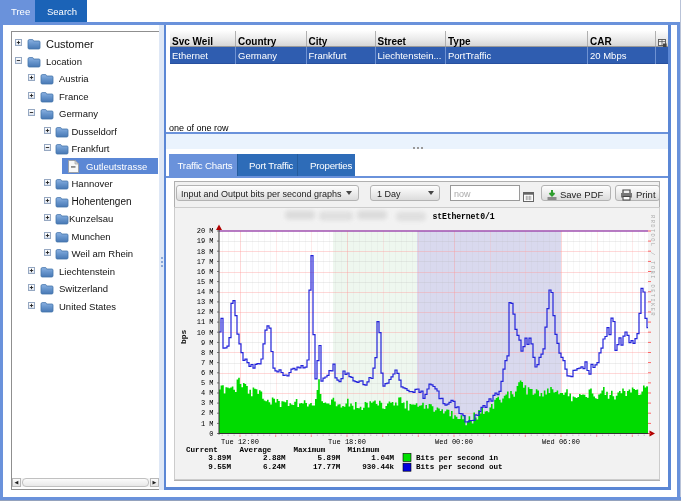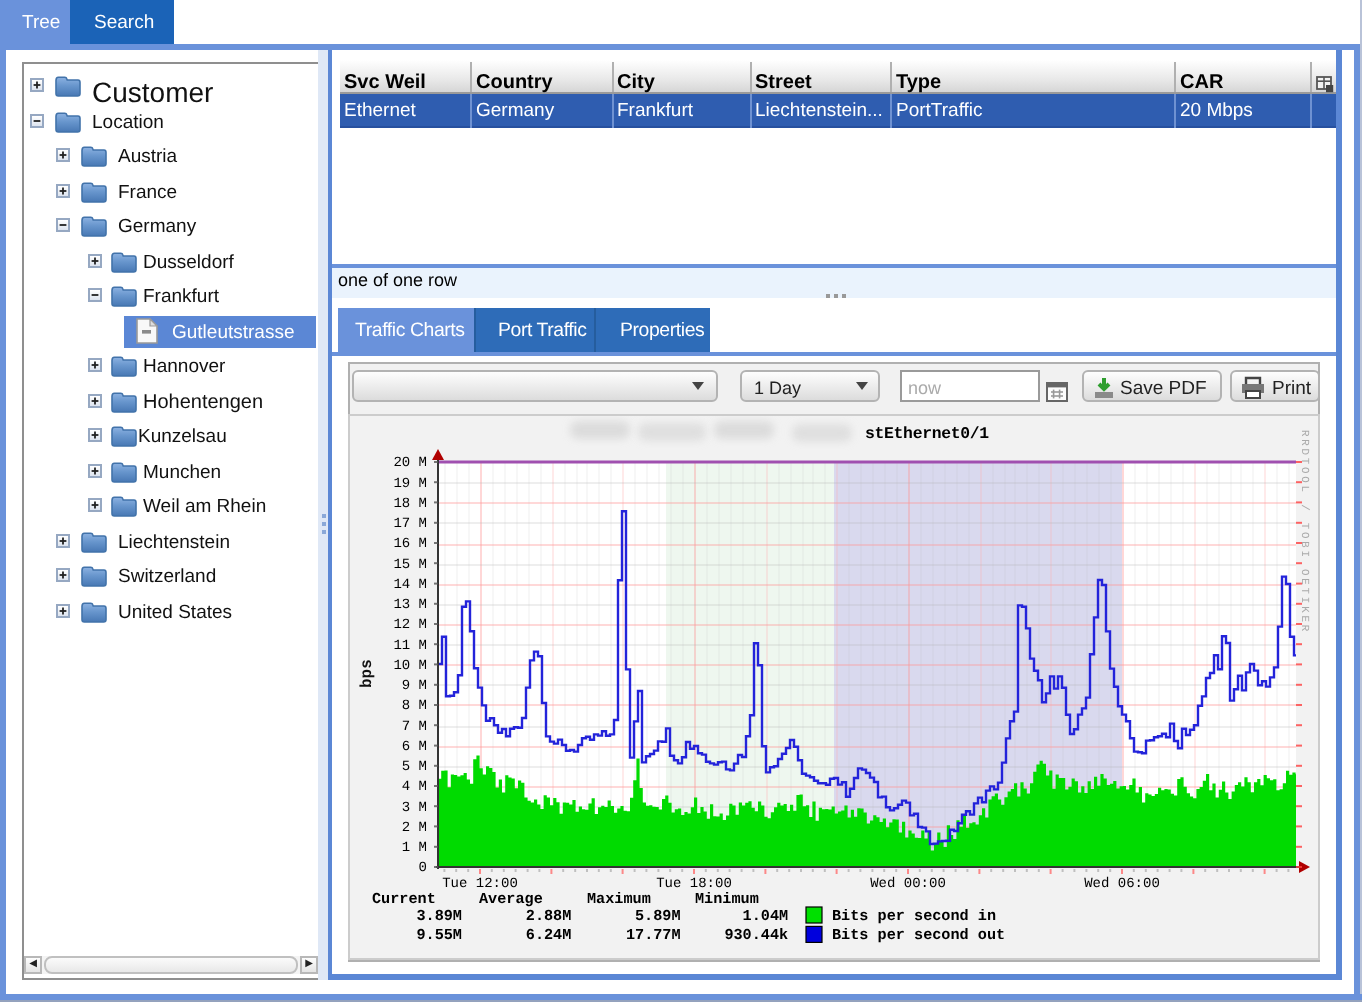--- a/index.html
+++ b/index.html
@@ -31,21 +31,21 @@
 <div style="position:absolute;left:27.0px;top:36.0px"><svg width="14" height="12" viewBox="0 0 14 12">
         <path d="M1 3.2 Q1 1.6 2.2 1.6 L5.4 1.6 Q6.2 1.6 6.4 2.4 L6.6 3 L12 3 Q13 3 13 4.2 L13 9.8 Q13 11 11.8 11 L2.2 11 Q1 11 1 9.8 Z" fill="url(#fgr0)" stroke="#4273aa" stroke-width="0.8"></path>
         <defs>
           <linearGradient id="fgr0" x1="0" y1="0" x2="0" y2="1">
             <stop offset="0" stop-color="#8db2e2"></stop>
             <stop offset="0.45" stop-color="#6896cd"></stop>
             <stop offset="1" stop-color="#4878b4"></stop>
           </linearGradient>
         </defs>
       </svg></div>
-<div style="position:absolute;left:46.0px;top:38.0px;font-size:14px;color:#111;white-space:nowrap">Customer</div>
+<div style="position:absolute;left:46.0px;top:38.0px;font-size:11px;color:#111;white-space:nowrap">Customer</div>
 <div style="position:absolute;left:15px;top:56.5px;width:7px;height:7px;border:1px solid #96a8c2;background:linear-gradient(#ffffff,#dde4ef);box-sizing:border-box">
       <svg width="7" height="7" viewBox="0 0 7 7" style="position:absolute;left:-1px;top:-1px">
         <line x1="1.8" y1="3.5" x2="5.2" y2="3.5" stroke="#222" stroke-width="0.9"></line>
       </svg>
     </div>
 <div style="position:absolute;left:27.0px;top:53.5px"><svg width="14" height="12" viewBox="0 0 14 12">
         <path d="M1 3.2 Q1 1.6 2.2 1.6 L5.4 1.6 Q6.2 1.6 6.4 2.4 L6.6 3 L12 3 Q13 3 13 4.2 L13 9.8 Q13 11 11.8 11 L2.2 11 Q1 11 1 9.8 Z" fill="url(#fgr1)" stroke="#4273aa" stroke-width="0.8"></path>
         <defs>
           <linearGradient id="fgr1" x1="0" y1="0" x2="0" y2="1">
             <stop offset="0" stop-color="#8db2e2"></stop>
@@ -324,34 +324,35 @@
 <div style="position:absolute;left:590.0px;top:49.5px;font-size:9.5px;color:#fff;white-space:nowrap">20 Mbps</div>
 <div style="position:absolute;left:235.0px;top:47px;width:1px;height:17px;background:#6f92d2"></div>
 <div style="position:absolute;left:305.5px;top:47px;width:1px;height:17px;background:#6f92d2"></div>
 <div style="position:absolute;left:374.5px;top:47px;width:1px;height:17px;background:#6f92d2"></div>
 <div style="position:absolute;left:445.0px;top:47px;width:1px;height:17px;background:#6f92d2"></div>
 <div style="position:absolute;left:587.0px;top:47px;width:1px;height:17px;background:#6f92d2"></div>
 <div style="position:absolute;left:655.0px;top:47px;width:1px;height:17px;background:#6f92d2"></div>
 
 <div class="abs" style="left:166px;top:132px;width:502px;height:2px;background:#6a92db"></div>
 <div class="abs" style="left:166px;top:134px;width:502px;height:14.5px;background:#eaf3fd"></div>
-<div class="abs" style="left:169px;top:135px;font-size:9px;color:#000">one of one row</div>
+<div class="abs" style="left:169px;top:123px;font-size:9px;color:#000">one of one row</div>
 <div class="abs" style="left:413px;top:146.5px;width:2px;height:2px;background:#999;box-shadow:4px 0 #999,8px 0 #999"></div>
 
 <div class="abs" style="left:169px;top:154px;width:68px;height:21.5px;background:#6a92db"></div>
 <div class="abs" style="left:177.5px;top:159.5px;font-size:9.7px;letter-spacing:-0.2px;color:#fff">Traffic Charts</div>
 <div class="abs" style="left:237px;top:154px;width:60px;height:21.5px;background:#2e6cb8;border-left:1px solid #255d9e;box-sizing:border-box"></div>
 <div class="abs" style="left:249px;top:159.5px;font-size:9.7px;letter-spacing:-0.2px;color:#fff">Port Traffic</div>
 <div class="abs" style="left:297px;top:154px;width:58px;height:21.5px;background:#2e6cb8;border-left:1px solid #255d9e;box-sizing:border-box"></div>
 <div class="abs" style="left:310px;top:159.5px;font-size:9.7px;letter-spacing:-0.2px;color:#fff">Properties</div>
 <div class="abs" style="left:166px;top:175.5px;width:502px;height:2.5px;background:#6a92db"></div>
 
 <div class="abs" style="left:173.5px;top:180.5px;width:486px;height:300px;border:1px solid #b0b0b0;background:#f1f1f1;box-sizing:border-box"></div>
 
 <div class="abs" style="left:176px;top:185px;width:183px;height:16px;border:1px solid #b3b3b3;border-radius:3px;background:linear-gradient(#fefefe,#dcdcdc);box-sizing:border-box"></div>
+<div class="abs" style="left:181px;top:189px;font-size:9px;color:#222">Input and Output bits per second graphs</div>
 <div class="abs" style="left:346px;top:191px;width:0;height:0;border-left:3.5px solid transparent;border-right:3.5px solid transparent;border-top:4px solid #444"></div>
 <div class="abs" style="left:370px;top:185px;width:70px;height:16px;border:1px solid #b3b3b3;border-radius:3px;background:linear-gradient(#fefefe,#dcdcdc);box-sizing:border-box"></div>
 <div class="abs" style="left:377px;top:189px;font-size:9px;color:#222">1 Day</div>
 <div class="abs" style="left:428px;top:191px;width:0;height:0;border-left:3.5px solid transparent;border-right:3.5px solid transparent;border-top:4px solid #444"></div>
 <div class="abs" style="left:450px;top:185px;width:70px;height:16px;border:1px solid #9a9a9a;background:#fff;box-sizing:border-box"></div>
 <div class="abs" style="left:454px;top:189px;font-size:9px;color:#aaa">now</div>
 <div class="abs" style="left:523px;top:188px"><svg width="11" height="11" viewBox="0 0 11 11">
         <rect x="0.5" y="1.5" width="10" height="9" fill="#fcfcfc" stroke="#666" stroke-width="1"></rect>
         <rect x="0.5" y="1.5" width="10" height="2.2" fill="#666"></rect>
         <line x1="2.5" y1="6" x2="8.5" y2="6" stroke="#999" stroke-width="0.8"></line>

